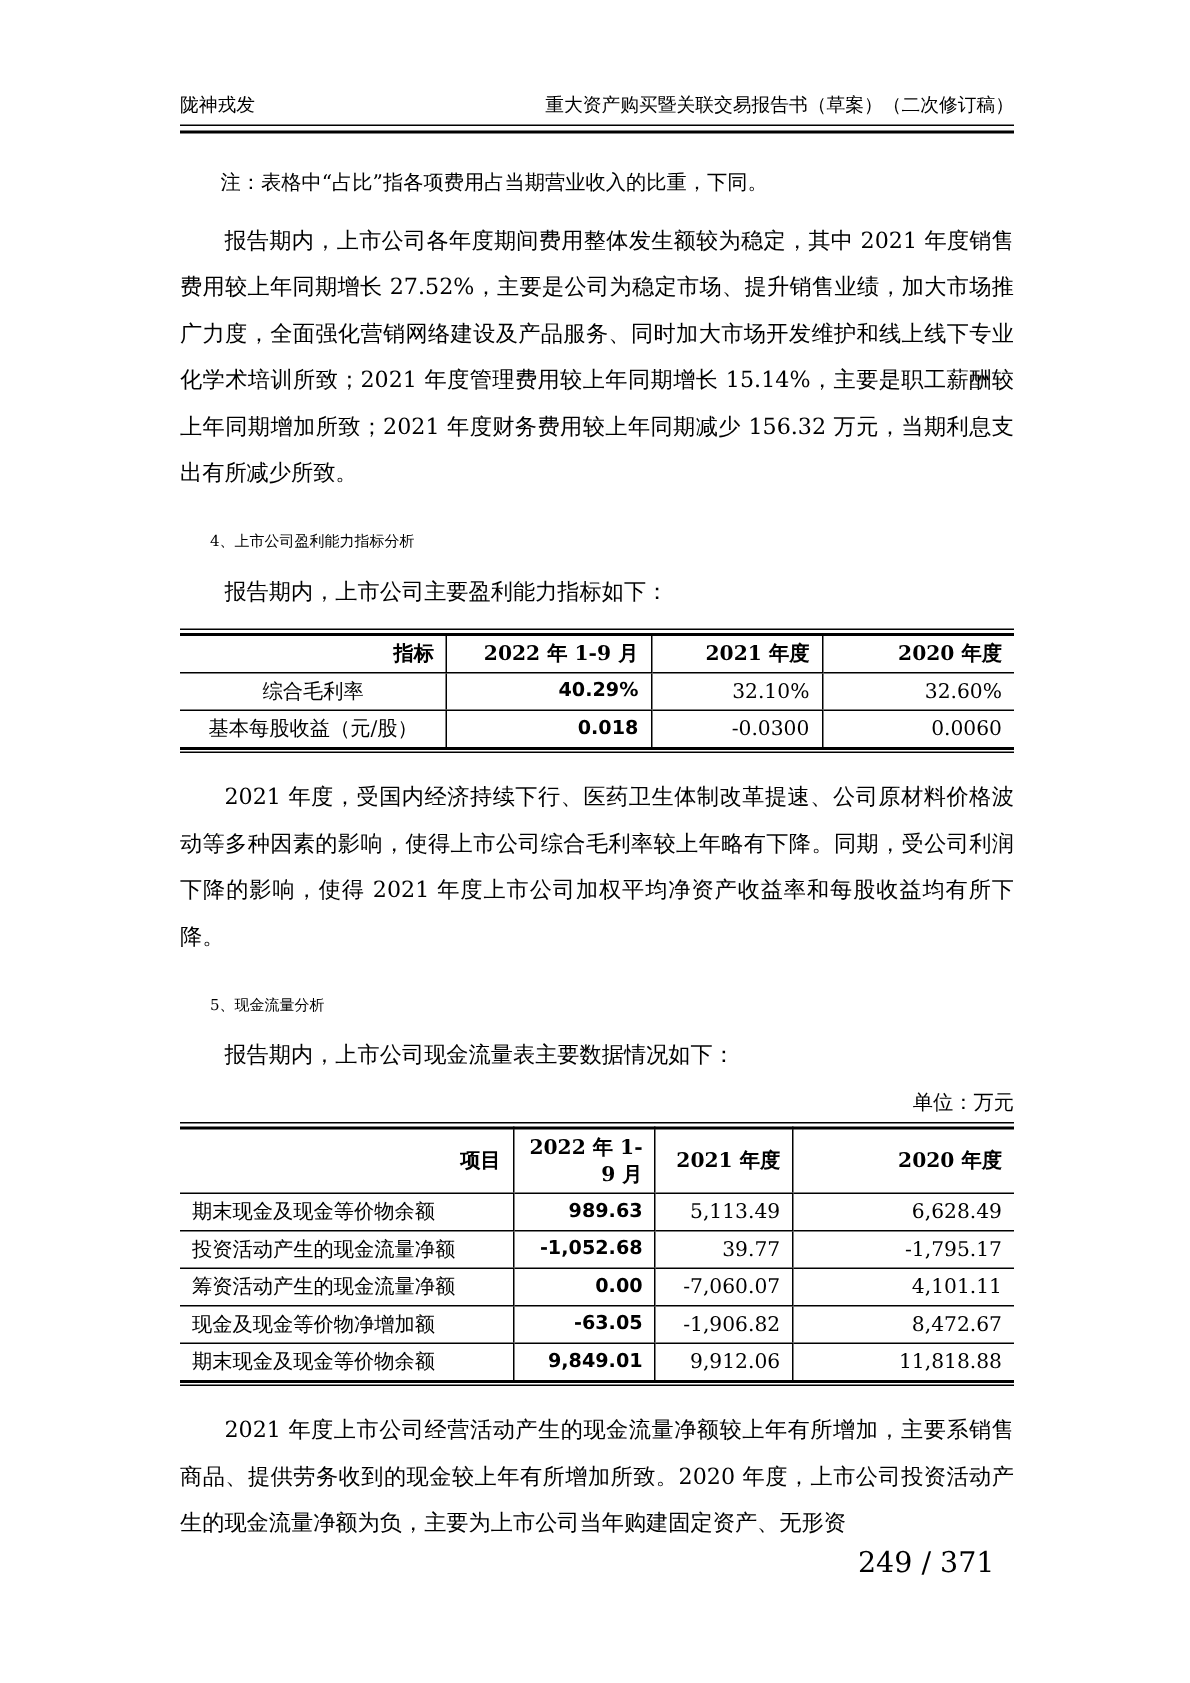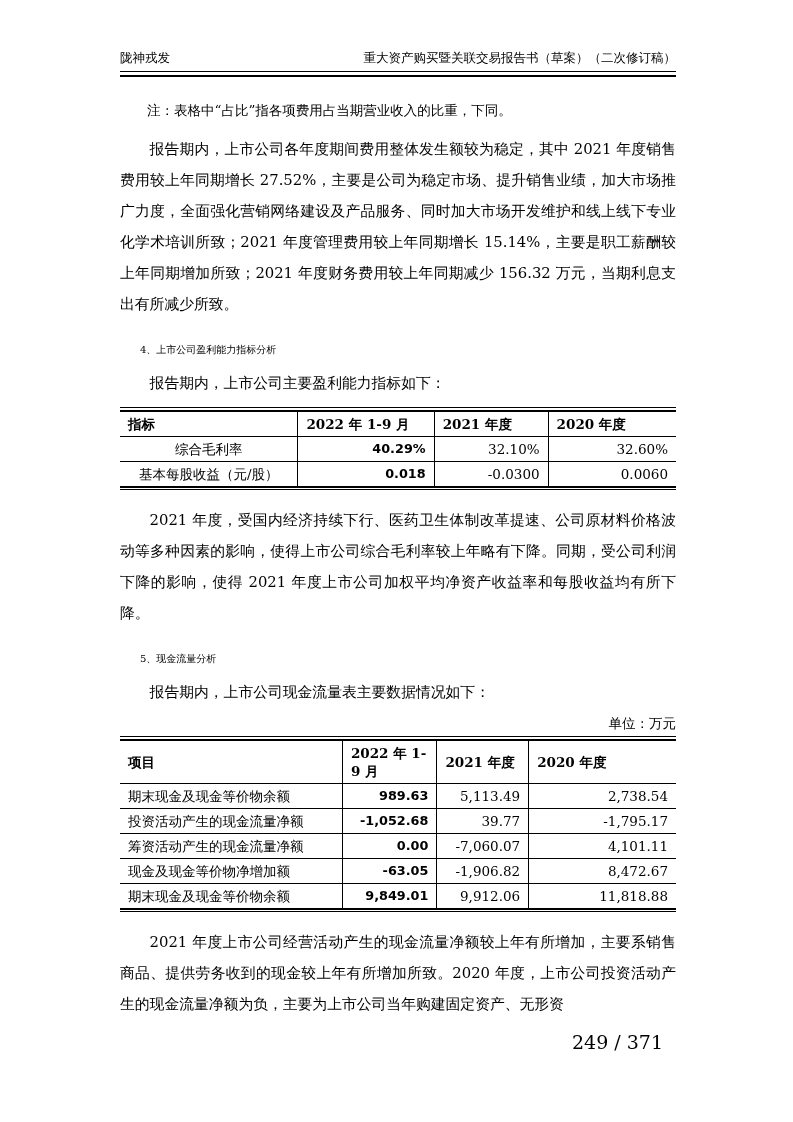--- a/index.html
+++ b/index.html
@@ -6,21 +6,21 @@
   .page {
     position:relative;
     width:793px; height:1122px;
     margin:0 auto;
     background:#ffffff;
     color:#000;
     font-family:"DejaVu Serif","Liberation Serif",serif;
     overflow:hidden;
   }
   .content {
-    position:absolute; left:120px; top:0; width:556px;
+    position:absolute; left:120px; top:12px; width:556px;
   }
   
   .header-row {
     display:flex; justify-content:space-between; align-items:flex-end;
     padding-top:50px;
     font-size:12.5px; line-height:16px;
   }
   .header-rule {
     margin-top:5px;
     border-top:1px solid #000;
@@ -71,21 +71,21 @@
     font-size:13.5px;
   }
   table.fin th, table.fin td {
     border-bottom:1px solid #000;
     padding:3px 8px;
     height:18px;
     line-height:18px;
   }
   table.fin tr:last-child td { border-bottom:none; }
   table.fin th + th, table.fin td + td { border-left:1px solid #000; }
-  table.fin th { font-weight:bold; text-align:left; }
+  table.fin th { font-weight:bold; text-align:right; }
   td.lbl-center { text-align:center; }
   td.lbl-left { text-align:left; }
   td.num { text-align:right; }
   td.num-bold {
     text-align:right;
     font-weight:bold;
     font-family:"DejaVu Sans","Liberation Sans",sans-serif;
     font-size:12.8px;
   }
   
@@ -163,21 +163,21 @@
             <tr>
           <th>项目</th>
           <th>2022 年 1-9 月</th>
           <th>2021 年度</th>
           <th>2020 年度</th>
         </tr>
         <tr>
           <td class="lbl-left">期末现金及现金等价物余额</td>
           <td class="num-bold">989.63</td>
           <td class="num">5,113.49</td>
-          <td class="num">2,738.54</td>
+          <td class="num">6,628.49</td>
         </tr>
         <tr>
           <td class="lbl-left">投资活动产生的现金流量净额</td>
           <td class="num-bold">-1,052.68</td>
           <td class="num">39.77</td>
           <td class="num">-1,795.17</td>
         </tr>
         <tr>
           <td class="lbl-left">筹资活动产生的现金流量净额</td>
           <td class="num-bold">0.00</td>

